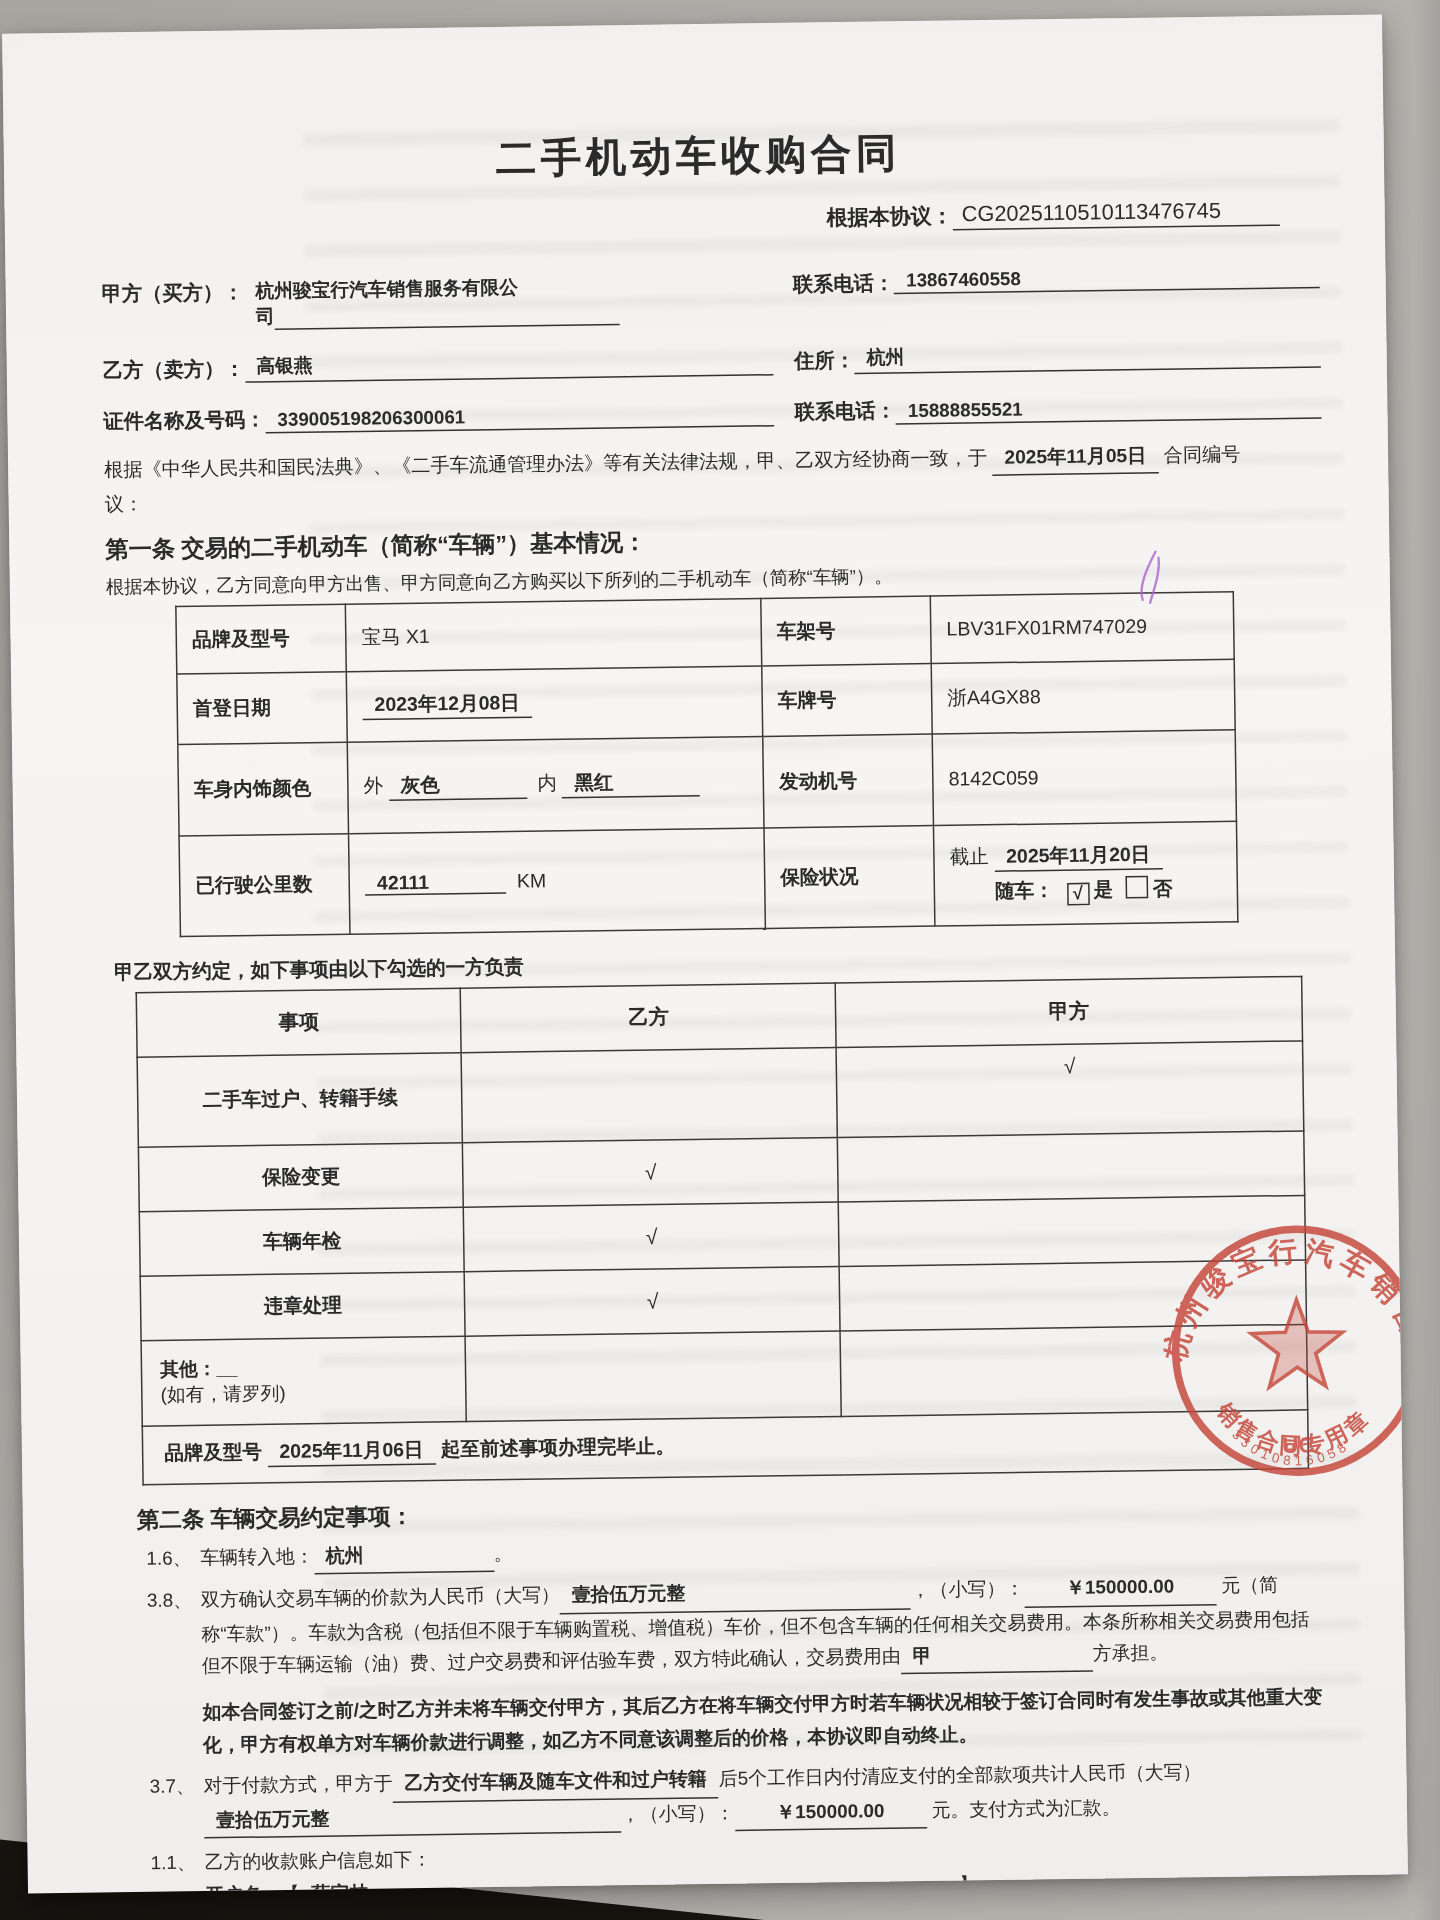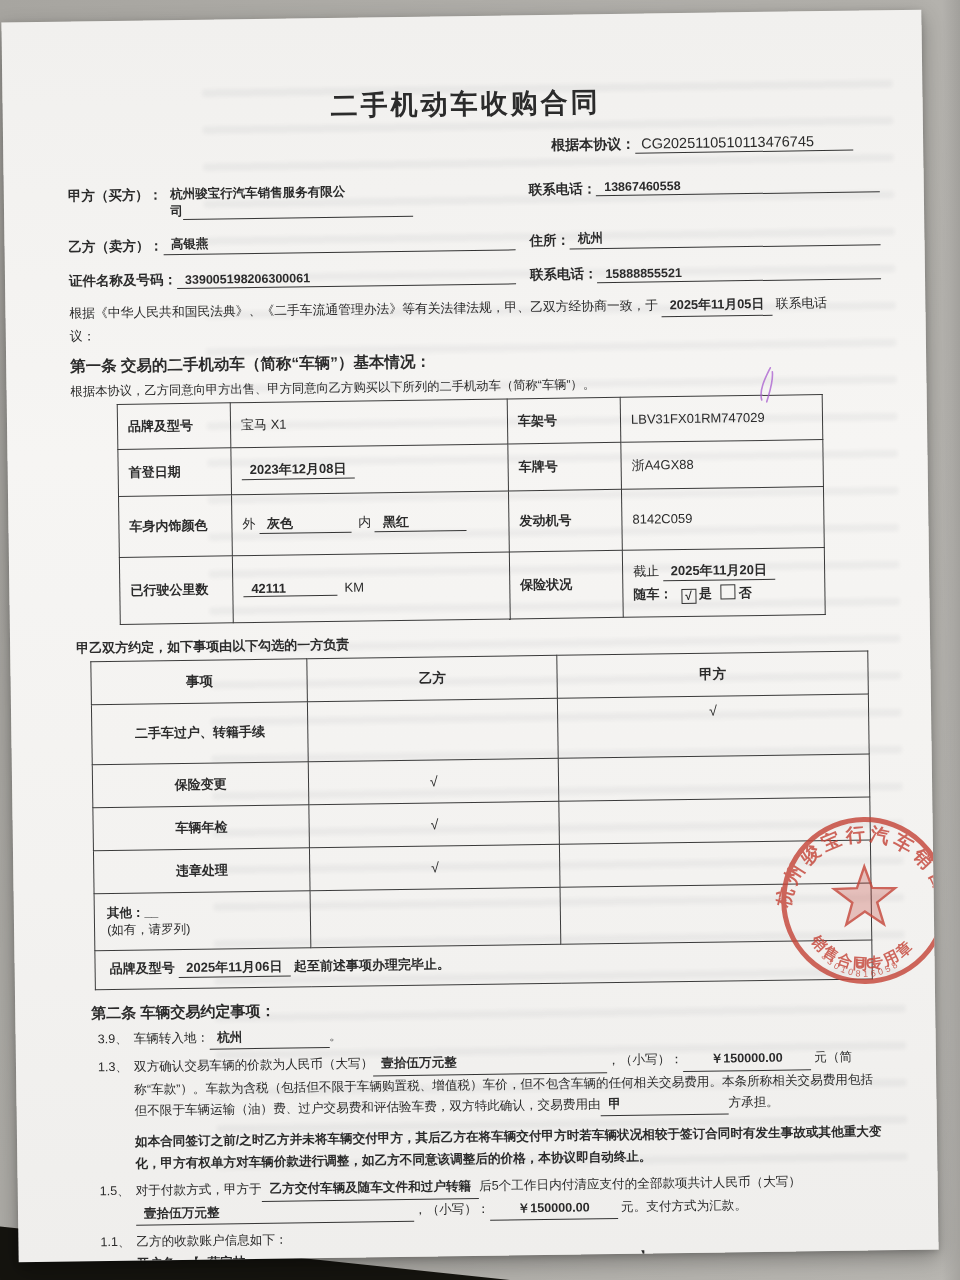--- a/index.html
+++ b/index.html
@@ -136,21 +136,21 @@
       </div>
       <div class="prow">
         <span class="plabel">联系电话：</span>
         <span class="pfill">15888855521</span>
       </div>
     </div>
 
     <div class="preamble">
       <span>根据《中华人民共和国民法典》、《二手车流通管理办法》等有关法律法规，甲、乙双方经协商一致，于</span>
       <span class="u">2025年11月05日</span>
-      <span>联系电话</span><br>
+      <span>合同编号</span><br>
       <span>议：</span>
     </div>
 
     <div class="h1">第一条 交易的二手机动车（简称“车辆”）基本情况：</div>
     <div class="intro">根据本协议，乙方同意向甲方出售、甲方同意向乙方购买以下所列的二手机动车（简称“车辆”）。</div>
 
     <table class="vtable">
       <tbody>
           <tr class="r1">
         <td class="lbl">品牌及型号</td>
@@ -183,21 +183,21 @@
           <span class="u" style="min-width:78px;text-align:left;">42111</span>
           &nbsp;<span>KM</span>
         </td>
         <td class="lbl2">保险状况</td>
         <td>
           <div>
             <span>截止</span>
             <span class="u">2025年11月20日</span>
           </div>
           <div style="margin-top:4px;">
-            <span style="font-weight:bold;">随车：</span>
+            <span style="font-weight:bold;margin-left:30px;">随车：</span>
             <span class="cb">√</span><span style="font-weight:bold;">是</span>
             <span class="cb"></span><span style="font-weight:bold;">否</span>
           </div>
         </td>
       </tr>
     </tbody>
       </table>
 
     <div class="note">甲乙双方约定，如下事项由以下勾选的一方负责</div>
 
@@ -242,38 +242,38 @@
           <span class="u">2025年11月06日</span>
           <span>起至前述事项办理完毕止。</span>
         </td>
       </tr>
     </tbody>
       </table>
 
     <div class="h2">第二条 车辆交易约定事项：</div>
 
     <div class="clause">
-      <span class="num">3.9、</span>
+      <span class="num">1.6、</span>
       <span class="body">
         <span>车辆转入地：</span><span class="u w110">杭州</span><span>。</span>
       </span>
     </div>
 
     <div class="clause">
-      <span class="num">1.3、</span>
+      <span class="num">3.8、</span>
       <span class="body">
         <span>双方确认交易车辆的价款为人民币（大写）</span><span class="u w225">壹拾伍万元整</span><span>，（小写）：</span><span class="u w120">￥150000.00</span>
         <span>元（简称“车款”）。车款为含税（包括但不限于车辆购置税、增值税）车价，但不包含车辆的任何相关交易费用。本条所称相关交易费用包括但不限于车辆运输（油）费、过户交易费和评估验车费，双方特此确认，交易费用由</span><span class="u w120" style="text-align:left;">甲</span><span>方承担。</span>
       </span>
     </div>
 
     <div class="boldpara">如本合同签订之前/之时乙方并未将车辆交付甲方，其后乙方在将车辆交付甲方时若车辆状况相较于签订合同时有发生事故或其他重大变化，甲方有权单方对车辆价款进行调整，如乙方不同意该调整后的价格，本协议即自动终止。</div>
 
     <div class="clause">
-      <span class="num">1.5、</span>
+      <span class="num">3.7、</span>
       <span class="body">
         <span>对于付款方式，甲方于</span><span class="u">乙方交付车辆及随车文件和过户转籍</span><span>后5个工作日内付清应支付的全部款项共计人民币（大写）</span><br>
         <span class="u w270">壹拾伍万元整</span><span>，（小写）：</span><span class="u w120">￥150000.00</span>
         <span>元。支付方式为汇款。</span>
       </span>
     </div>
 
     <div class="clause">
       <span class="num">1.1、</span>
       <span class="body">

